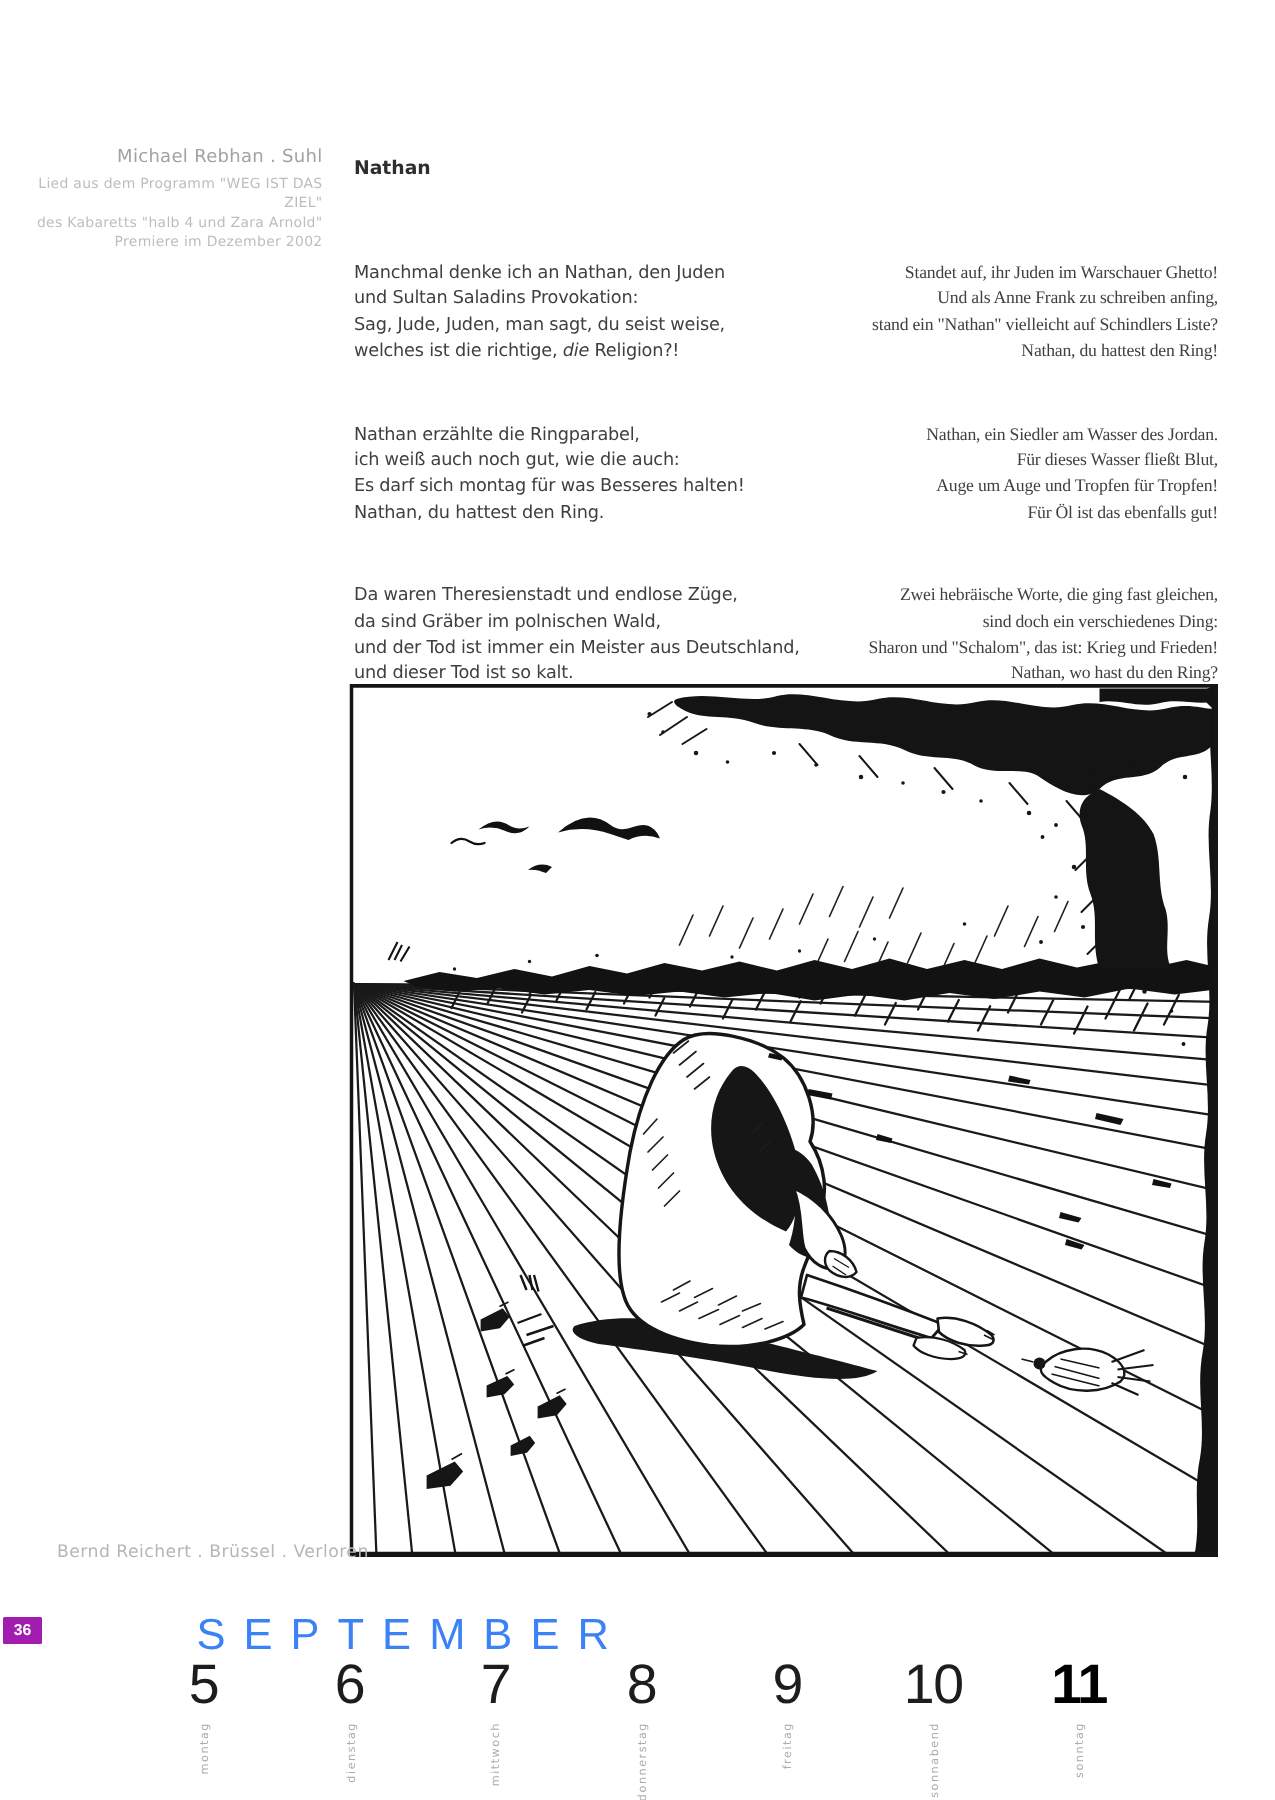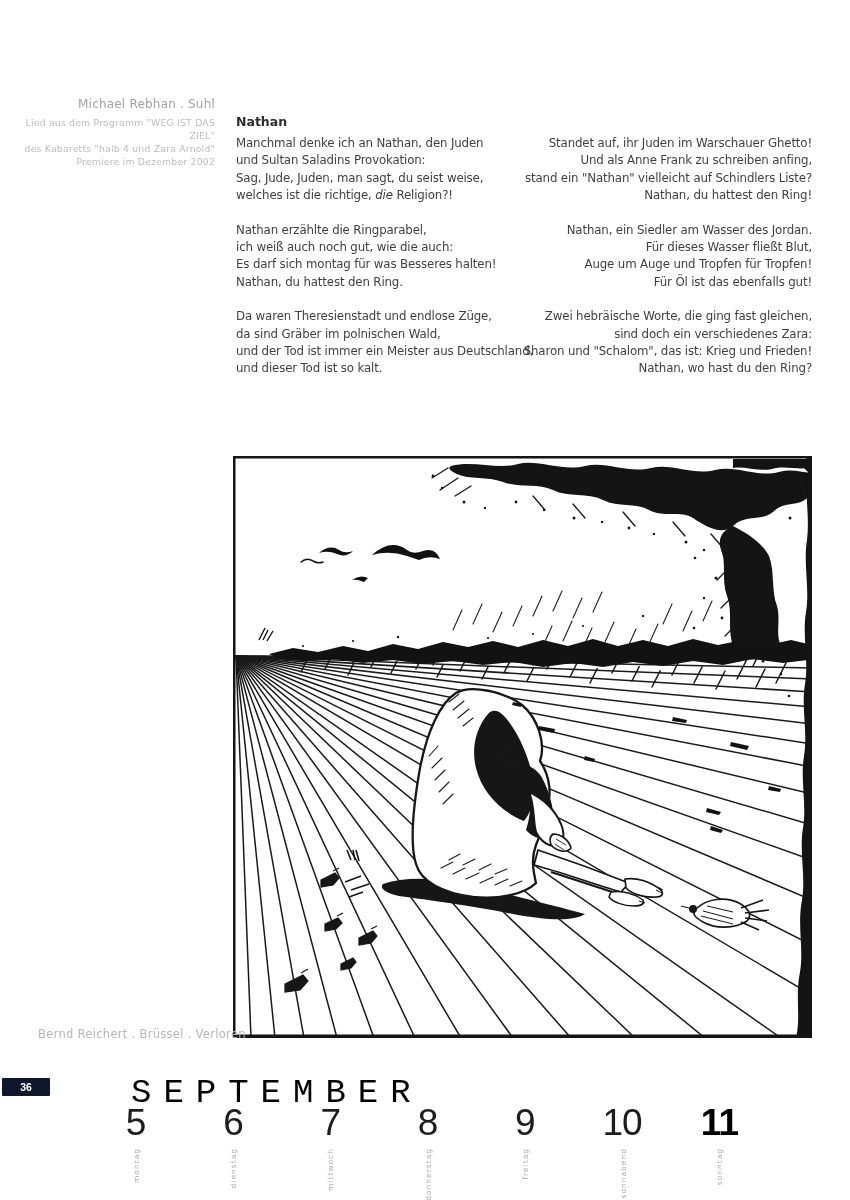--- a/index.html
+++ b/index.html
@@ -6,37 +6,37 @@
   body{
     width:850px;height:1200px;position:relative;overflow:hidden;
     background:#ffffff;
     font-family:"DejaVu Sans","Liberation Sans",sans-serif;
   }
   
   .credits{position:absolute;top:97px;left:0;width:215px;text-align:right;}
   .credits .author{font-size:12px;color:#a2a2a2;letter-spacing:.2px;margin-bottom:5px;}
   .credits .cline{font-size:9.3px;color:#bdbdbd;line-height:13px;letter-spacing:.2px;}
   
-  .poem-title{position:absolute;left:236px;top:114px;font-size:12.5px;font-weight:bold;color:#2e2e2e;}
+  .poem-title{position:absolute;left:236px;top:104px;font-size:12.5px;font-weight:bold;color:#2e2e2e;}
   .col{position:absolute;top:135px;font-size:11.8px;line-height:17.4px;color:#3f3f3f;letter-spacing:-.15px;}
   .col-left{left:236px;text-align:left;}
-  .col-right{right:38px;text-align:right;}
-  .stanza{margin-bottom:17px;}
+  .col-right{right:38px;text-align:right;font-family:Liberation Serif, serif;}
+  .stanza{margin-bottom:17px;margin-top:38px;}
   .pline{white-space:nowrap;}
   .pline em{}
   
   .illustration{position:absolute;left:233px;top:456px;width:579px;height:582px;background:#fff;}
   .illustration svg{display:block;width:100%;height:100%;}
   .caption{position:absolute;left:38px;top:1027px;font-size:11.5px;color:#b6b6b6;letter-spacing:.3px;}
   
-  .week-badge{position:absolute;left:2px;top:1078px;width:48px;height:18px;background:#0f172a;
+  .week-badge{position:absolute;left:2px;top:1078px;width:26px;height:18px;background:#a21caf;
     color:#fff;font-size:10.5px;font-weight:bold;text-align:center;line-height:18px;border-radius:1px;
     font-family:"Liberation Sans",sans-serif;}
-  .month{position:absolute;left:131px;top:1074px;font-size:34px;letter-spacing:12px;color:#000000;
-    font-family:Liberation Mono, monospace;font-weight:normal;}
+  .month{position:absolute;left:131px;top:1074px;font-size:29px;letter-spacing:12px;color:#3b82f6;
+    font-family:Liberation Sans, sans-serif;font-weight:normal;}
   .days{position:absolute;left:87px;top:1103px;display:flex;}
   .day{width:97.3px;height:97px;position:relative;text-align:center;}
   .day .num{font-size:37px;line-height:40px;color:#1d1d1d;font-family:"Liberation Sans",sans-serif;
     font-weight:normal;letter-spacing:-1px;}
   .day.em .num{font-weight:bold;color:#000;}
   .day .weekday{position:absolute;top:45px;right:calc(50% + 4px);transform-origin:top right;
     transform:rotate(-90deg);font-size:7.5px;letter-spacing:1px;color:#acacac;white-space:nowrap;}
 </style>
 </head>
 <body>
@@ -79,21 +79,21 @@
     <div class="pline">Nathan, du hattest den Ring!</div>
   </div>
   <div class="stanza">
     <div class="pline">Nathan, ein Siedler am Wasser des Jordan.</div>
     <div class="pline">Für dieses Wasser fließt Blut,</div>
     <div class="pline">Auge um Auge und Tropfen für Tropfen!</div>
     <div class="pline">Für Öl ist das ebenfalls gut!</div>
   </div>
   <div class="stanza">
     <div class="pline">Zwei hebräische Worte, die ging fast gleichen,</div>
-    <div class="pline">sind doch ein verschiedenes Zara:</div>
+    <div class="pline">sind doch ein verschiedenes Ding:</div>
     <div class="pline">Sharon und "Schalom", das ist: Krieg und Frieden!</div>
     <div class="pline">Nathan, wo hast du den Ring?</div>
   </div>
 </div>
 
 <div class="illustration">
   <svg id="art" viewBox="0 0 579 582" xmlns="http://www.w3.org/2000/svg">
 
     <g id="road-lines" stroke="#1a1a1a" stroke-width="1.5" stroke-linecap="round">
         <line x1="3" y1="200" x2="579" y2="203"></line>

